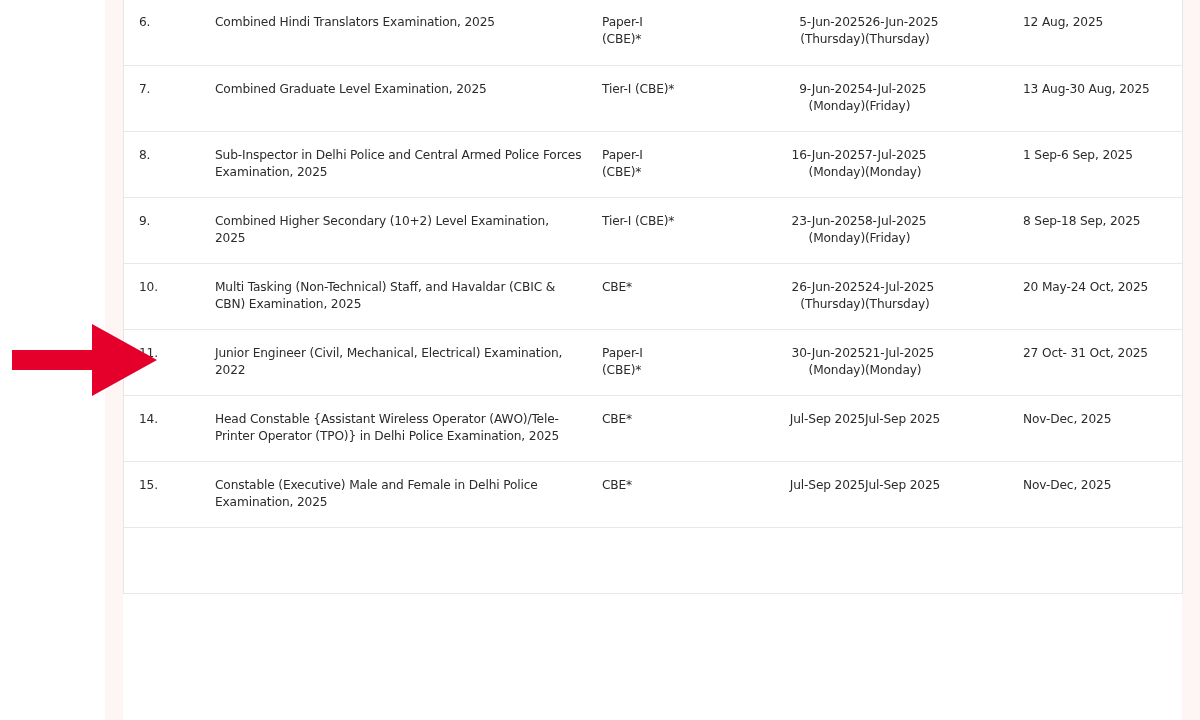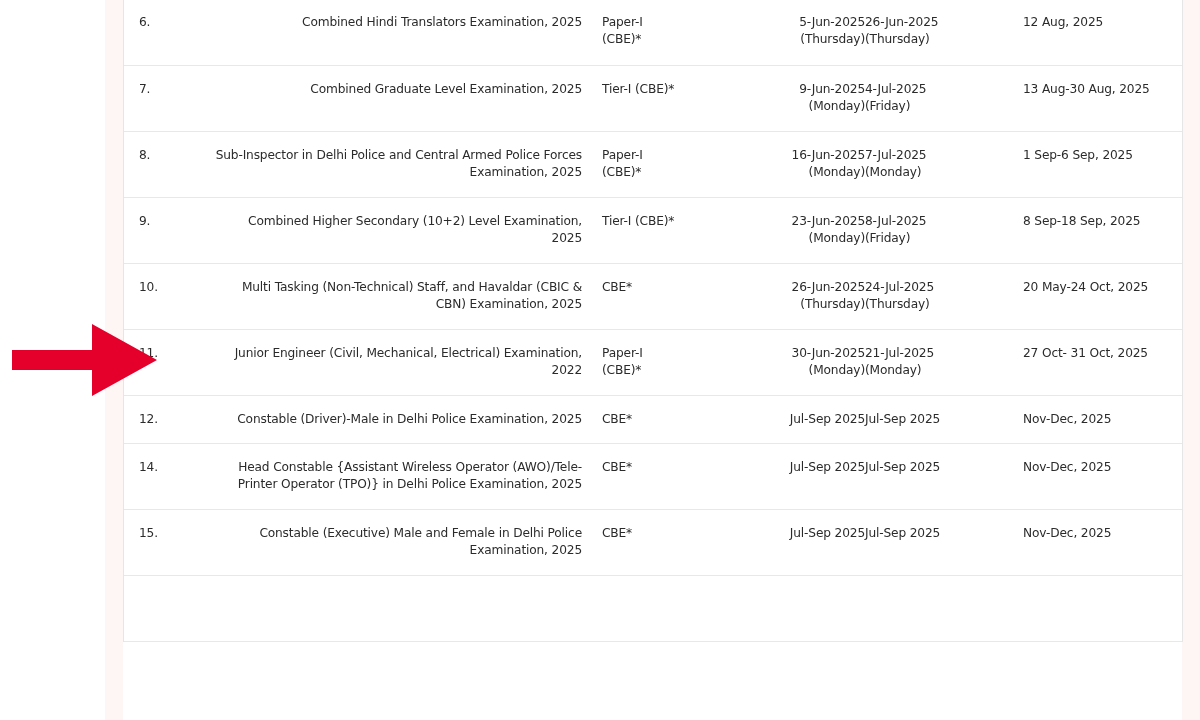--- a/index.html
+++ b/index.html
@@ -24,21 +24,21 @@
   }
   table { border-collapse: collapse; width: 100%; table-layout: fixed; }
   td {
     vertical-align: top; font-size: 12.2px; line-height: 17.3px;
     padding: 15px 0 0 0; border-bottom: 1px solid #e8e8e8; color: #2b2b2b;
     letter-spacing: -0.15px;
   }
   tr.row { height: 66px; }
   tr.row.short { height: 48px; }
   td.c-no { width: 76px; padding-left: 15px; }
-  td.c-name { width: 367px; padding-right: 20px; text-align: right; }
+  td.c-name { width: 367px; padding-right: 20px; }
   td.c-mode { width: 105px; }
   td.c-d1 { width: 158px; text-align: right; }
   td.c-d2 { width: 158px; }
   td.c-d3 { }
   .pre { white-space: pre-line; }
   .arrow {
     position: absolute; left: 12px; top: 324px; width: 145px; height: 72px;
   }
 </style>
 </head>
@@ -106,28 +106,20 @@
         <td class="c-no">11.</td>
         <td class="c-name">Junior Engineer (Civil, Mechanical, Electrical) Examination, 2022</td>
         <td class="c-mode pre">Paper-I
 (CBE)*</td>
         <td class="c-d1 pre">30-Jun-2025
 (Monday)</td>
         <td class="c-d2 pre">21-Jul-2025
 (Monday)</td>
         <td class="c-d3 pre">27 Oct- 31 Oct, 2025</td>
       </tr>
-      <tr class="row short">
-        <td class="c-no">12.</td>
-        <td class="c-name">Constable (Driver)-Male in Delhi Police Examination, 2025</td>
-        <td class="c-mode pre">CBE*</td>
-        <td class="c-d1 pre">Jul-Sep 2025</td>
-        <td class="c-d2 pre">Jul-Sep 2025</td>
-        <td class="c-d3 pre">Nov-Dec, 2025</td>
-      </tr>
       <tr class="row">
         <td class="c-no">14.</td>
         <td class="c-name">Head Constable {Assistant Wireless Operator (AWO)/Tele-Printer Operator (TPO)} in Delhi Police Examination, 2025</td>
         <td class="c-mode pre">CBE*</td>
         <td class="c-d1 pre">Jul-Sep 2025</td>
         <td class="c-d2 pre">Jul-Sep 2025</td>
         <td class="c-d3 pre">Nov-Dec, 2025</td>
       </tr>
       <tr class="row">
         <td class="c-no">15.</td>

